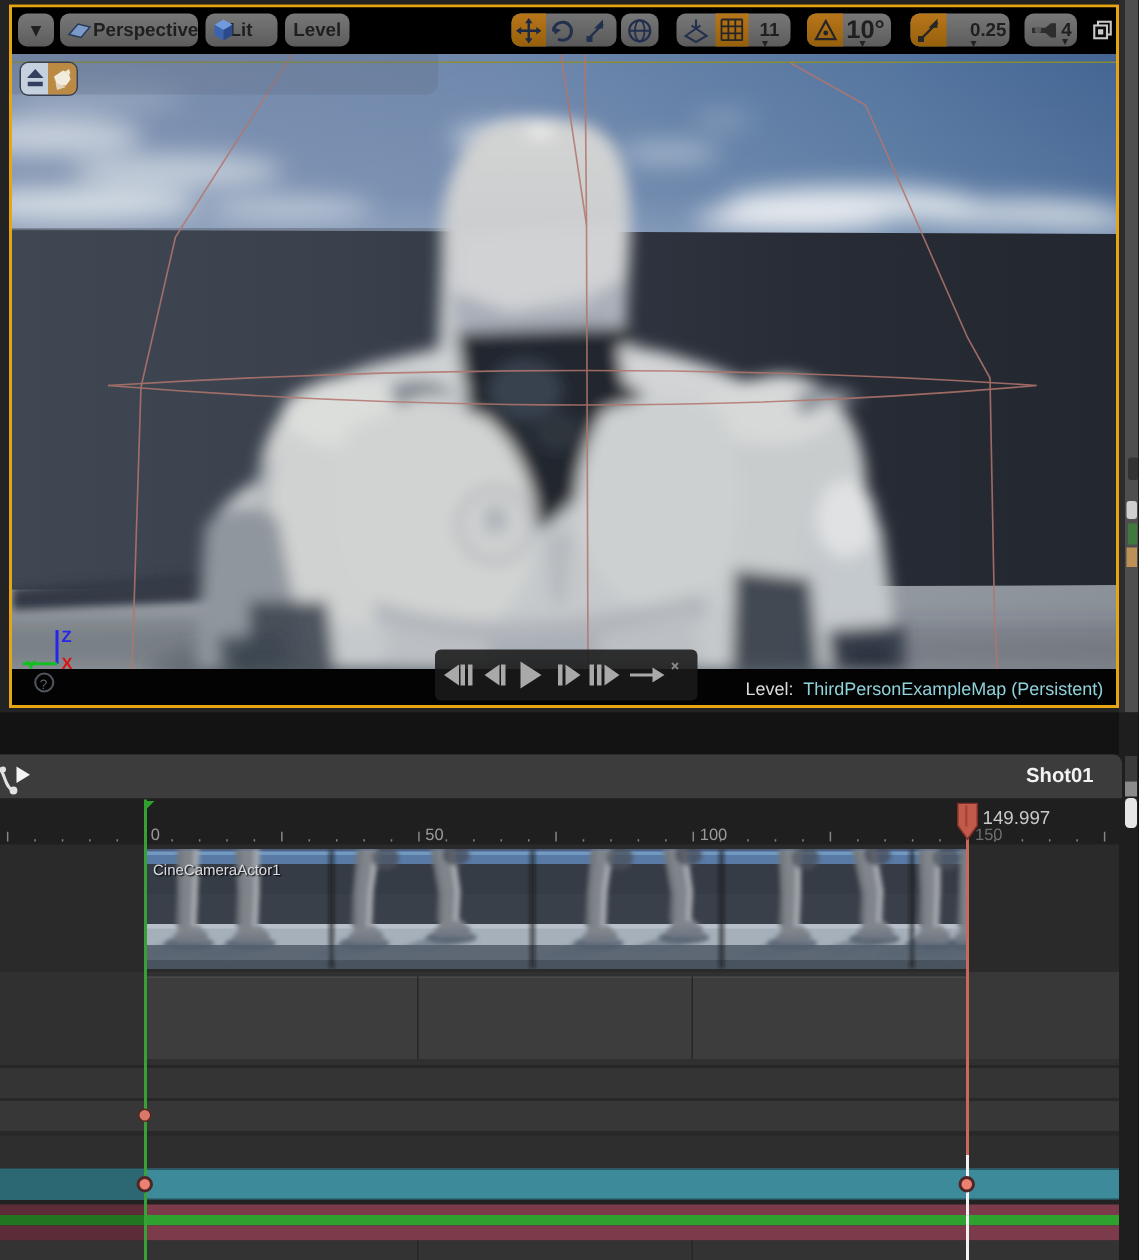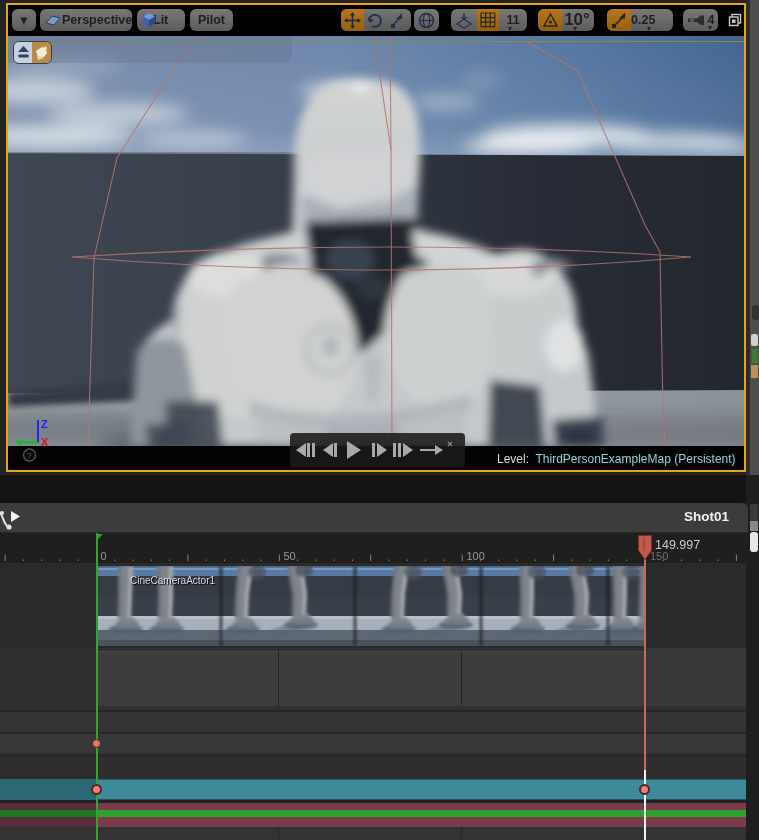--- a/index.html
+++ b/index.html
@@ -200,21 +200,21 @@
       <div style="position:absolute;top:9px;height:22px;border-radius:6px;background:linear-gradient(#787878,#5c5c5c);box-sizing:border-box;left:40px;width:92px;color:#1f1f1f;font-weight:bold;font-size:12.5px;line-height:22px;padding-left:22px;">Perspective</div>
       <svg style="position:absolute;left:44px;top:13px;" width="18" height="14">
         <path d="M2,10 L8,3 L16,5 L10,12 Z" fill="#7a9ac8" stroke="#2a3a55" stroke-width="1"></path>
       </svg>
       <div style="position:absolute;top:9px;height:22px;border-radius:6px;background:linear-gradient(#787878,#5c5c5c);box-sizing:border-box;left:137px;width:48px;color:#1f1f1f;font-weight:bold;font-size:12.5px;line-height:22px;padding-left:16px;">Lit</div>
       <svg style="position:absolute;left:141px;top:12px;" width="16" height="16">
         <path d="M8,1 L14,4.5 L8,8 L2,4.5 Z" fill="#6f9ade"></path>
         <path d="M2,4.5 L8,8 L8,15 L2,11.5 Z" fill="#3a64b0"></path>
         <path d="M14,4.5 L8,8 L8,15 L14,11.5 Z" fill="#2a4a8c"></path>
       </svg>
-      <div style="position:absolute;top:9px;height:22px;border-radius:6px;background:linear-gradient(#787878,#5c5c5c);box-sizing:border-box;left:190px;width:43px;text-align:center;color:#1f1f1f;font-weight:bold;font-size:12.5px;line-height:22px;">Pilot</div>
+      <div style="position:absolute;top:9px;height:22px;border-radius:6px;background:linear-gradient(#787878,#5c5c5c);box-sizing:border-box;left:190px;width:43px;text-align:center;color:#1f1f1f;font-weight:bold;font-size:12.5px;line-height:22px;">Level</div>
       <div style="position:absolute;top:9px;height:22px;border-radius:6px;background:linear-gradient(#787878,#5c5c5c);box-sizing:border-box;left:341px;width:70px;background:linear-gradient(#747474,#595959);"></div>
       <div style="position:absolute;left:341px;top:9px;width:23px;height:22px;border-radius:6px 0 0 6px;background:linear-gradient(#b8761a,#96600c);"></div>
       <svg style="position:absolute;left:344px;top:12px;" width="17" height="17">
         <g stroke="#1c2844" stroke-width="1.6">
           <path d="M8.5,2 V15 M2,8.5 H15"></path>
         </g>
         <g fill="#1c2844">
           <path d="M8.5,0 l2.5,3.5 h-5 z"></path>
           <path d="M8.5,17 l2.5,-3.5 h-5 z"></path>
           <path d="M0,8.5 l3.5,-2.5 v5 z"></path>
@@ -257,21 +257,21 @@
       </svg>
       <div style="position:absolute;left:562px;top:9px;width:30px;color:#1f1f1f;font-weight:bold;font-size:17px;line-height:22px;text-align:center;">10°</div>
       <div style="position:absolute;left:573px;top:24px;color:#222;font-size:8px;">▾</div>
       <div style="position:absolute;top:9px;height:22px;border-radius:6px;background:linear-gradient(#787878,#5c5c5c);box-sizing:border-box;left:607px;width:66px;"></div>
       <div style="position:absolute;left:607px;top:9px;width:24px;height:22px;border-radius:6px 0 0 6px;background:linear-gradient(#b8761a,#96600c);"></div>
       <svg style="position:absolute;left:611px;top:12px;" width="17" height="17">
         <path d="M3,14 L14,3" stroke="#262626" stroke-width="1.6"></path>
         <path d="M14,0.5 v6 h-6 z" fill="#262626"></path>
         <rect x="1" y="12" width="4" height="4" fill="#262626"></rect>
       </svg>
-      <div style="position:absolute;left:631px;top:9px;width:40px;color:#1f1f1f;font-weight:bold;font-size:12.5px;line-height:22px;text-align:left;">0.25</div>
+      <div style="position:absolute;left:631px;top:9px;width:40px;color:#1f1f1f;font-weight:bold;font-size:12.5px;line-height:22px;text-align:right;">0.25</div>
       <div style="position:absolute;left:647px;top:24px;color:#222;font-size:8px;">▾</div>
       <div style="position:absolute;top:9px;height:22px;border-radius:6px;background:linear-gradient(#787878,#5c5c5c);box-sizing:border-box;left:683px;width:35px;"></div>
       <svg style="position:absolute;left:686px;top:14px;" width="20" height="13">
         <path d="M2,4.5 h9 l3.5,-3 h3.5 v9.5 h-3.5 l-3.5,-3 h-9 z" fill="#2e2e2e"></path>
         <circle cx="6" cy="6" r="2.2" fill="#585858"></circle>
       </svg>
       <div style="position:absolute;left:703px;top:9px;width:16px;color:#1f1f1f;font-weight:bold;font-size:12.5px;line-height:22px;text-align:center;">4</div>
       <div style="position:absolute;left:708px;top:23px;color:#222;font-size:8px;">▾</div>
       <svg style="position:absolute;left:728px;top:13px;" width="14" height="14">
         <rect x="4" y="1.5" width="8.5" height="8.5" fill="none" stroke="#c9c9c9" stroke-width="1.4"></rect>
@@ -426,21 +426,21 @@
           <ellipse cx="440" cy="6" rx="9" ry="8" fill="#4a505a" opacity="0.75"></ellipse>
           <ellipse cx="488" cy="4" rx="9" ry="7" fill="#454b55" opacity="0.75"></ellipse>
           <ellipse cx="534" cy="6" rx="9" ry="8" fill="#4a505a" opacity="0.75"></ellipse>
           <rect x="123" y="0" width="2" height="80" fill="#191919"></rect>
           <rect x="257" y="0" width="2" height="80" fill="#191919"></rect>
           <rect x="383" y="0" width="2" height="80" fill="#191919"></rect>
           <rect x="510" y="0" width="2" height="80" fill="#191919"></rect>
         </g>
     </svg>
   </div>
-  <div class="abs" style="left:102px;top:575px;font-size:10px;color:#d8dbdf;text-shadow:1px 1px 1px #000;margin-left:28px;">CineCameraActor1</div>
+  <div class="abs" style="left:102px;top:575px;font-size:10px;color:#d8dbdf;text-shadow:1px 1px 1px #000;">CineCameraActor1</div>
 
   <div class="abs" style="left:0;top:648px;width:746px;height:62px;background:#303030;"></div>
   <div class="abs" style="left:97px;top:651px;width:548px;height:55px;background:#3d3d3d;border-top:1px solid #4a4a4a;box-sizing:border-box;"></div>
   <div class="abs" style="left:278px;top:651px;width:1px;height:55px;background:#262626;"></div>
   <div class="abs" style="left:461px;top:651px;width:1px;height:55px;background:#262626;"></div>
   <div class="abs" style="left:645px;top:648px;width:101px;height:58px;background:#383838;"></div>
 
   <div class="abs" style="left:0;top:710px;width:746px;height:2px;background:#262626;"></div>
   <div class="abs" style="left:0;top:712px;width:746px;height:20px;background:#343434;"></div>
   <div class="abs" style="left:0;top:732px;width:746px;height:2px;background:#282828;"></div>

